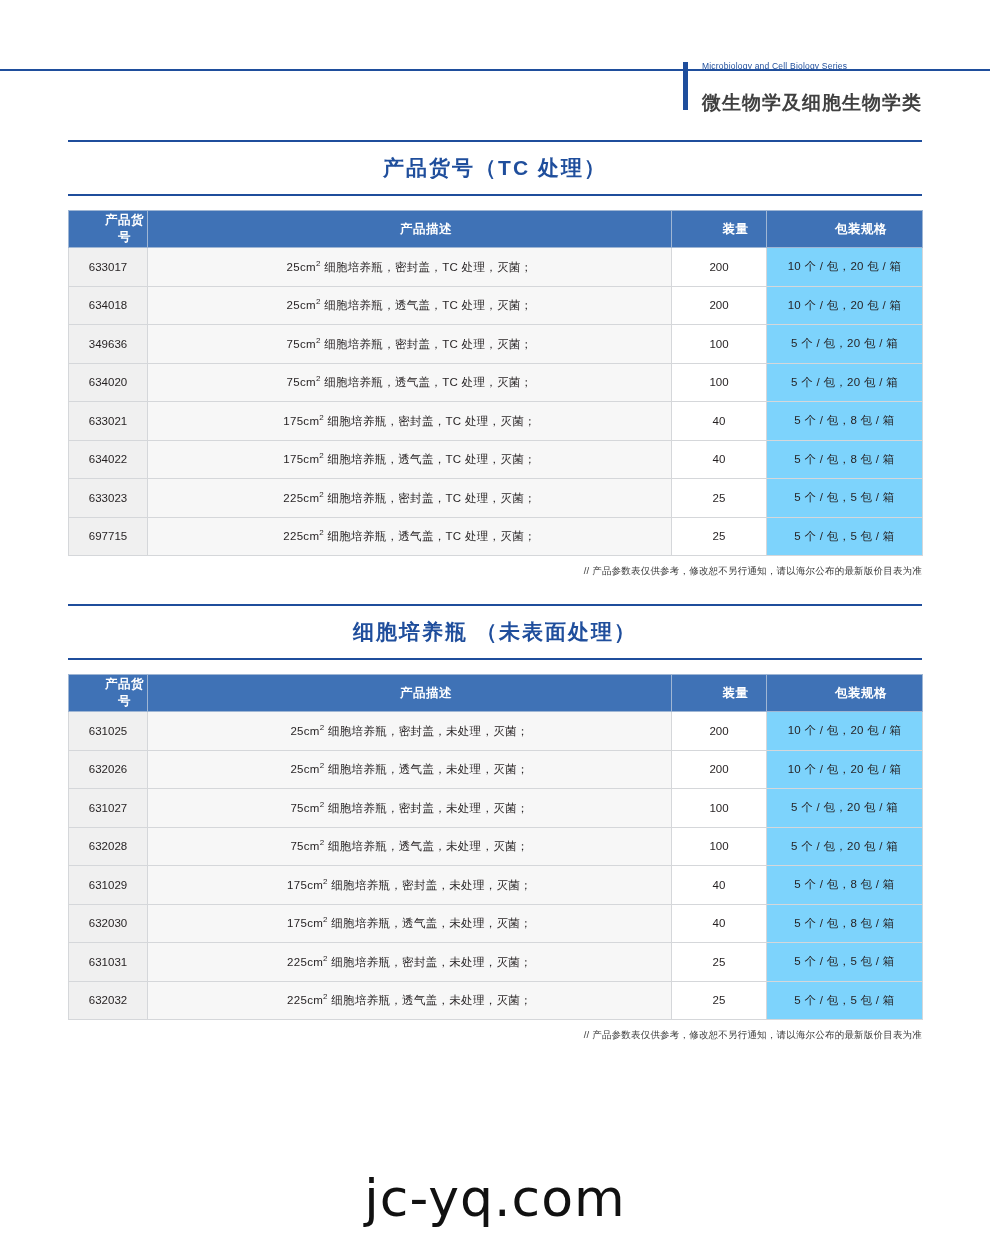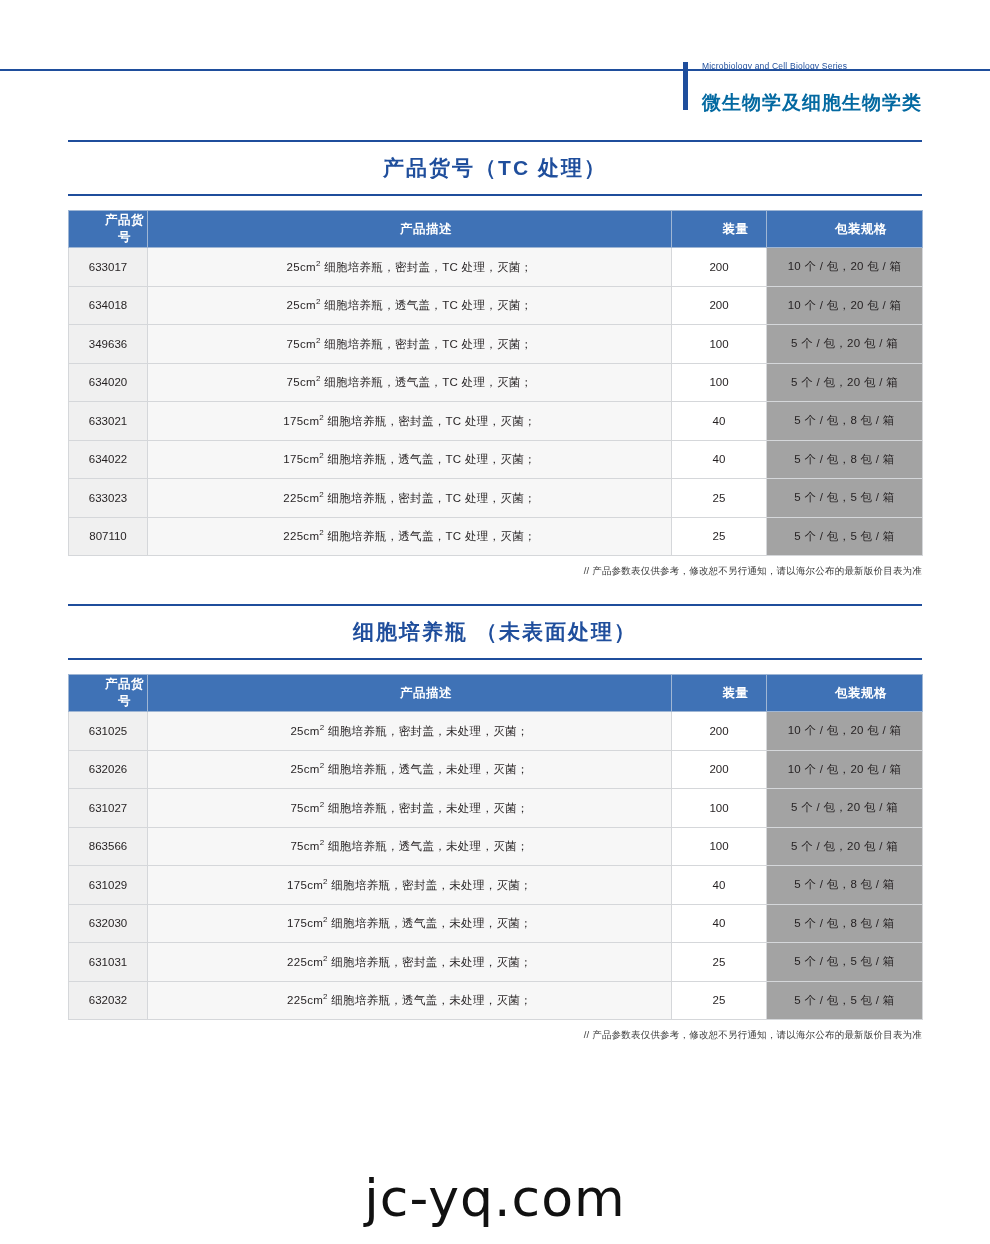--- a/index.html
+++ b/index.html
@@ -54,21 +54,21 @@
   .header-en {
     font-size: 8.5px;
     letter-spacing: 0.2px;
     color: #1f4e9c;
     line-height: 12px;
     margin-bottom: 19px;
   }
   .header-cn {
     font-size: 19px;
     font-weight: bold;
-    color: #0369a1;
+    color: #404040;
     letter-spacing: 1px;
     line-height: 24px;
   }
 
   
   .section {
     position: absolute;
     left: 68px;
     width: 854px;
   }
@@ -116,21 +116,21 @@
   }
   td.col-code {
     background: #f0f0f0;
     font-size: 11.5px;
   }
   td.col-desc {
     background: #f7f7f7;
     letter-spacing: 0.3px;
   }
   td.col-qty { background: #ffffff; }
-  td.col-pack { background: #a3a3a3; letter-spacing: 0.3px; }
+  td.col-pack { background: #7dd3fc; letter-spacing: 0.3px; }
 
   .col-w-code { width: 79px; }
   .col-w-desc { width: 524px; }
   .col-w-qty  { width: 95px; }
   .col-w-pack { width: 156px; }
 
   sup { font-size: 8px; vertical-align: super; }
 
   .foot-note {
     margin-top: 9px;
@@ -224,21 +224,21 @@
         <td class="col-qty">40</td>
         <td class="col-pack">5 个 / 包，8 包 / 箱</td>
       </tr>
       <tr>
         <td class="col-code">633023</td>
         <td class="col-desc"><span>225</span>cm<sup>2</sup><span> 细胞培养瓶，密封盖，TC 处理，灭菌；</span></td>
         <td class="col-qty">25</td>
         <td class="col-pack">5 个 / 包，5 包 / 箱</td>
       </tr>
       <tr>
-        <td class="col-code">807110</td>
+        <td class="col-code">697715</td>
         <td class="col-desc"><span>225</span>cm<sup>2</sup><span> 细胞培养瓶，透气盖，TC 处理，灭菌；</span></td>
         <td class="col-qty">25</td>
         <td class="col-pack">5 个 / 包，5 包 / 箱</td>
       </tr>
     </tbody>
   </table>
 
   <div class="foot-note">// 产品参数表仅供参考，修改恕不另行通知，请以海尔公布的最新版价目表为准</div>
 </div>
 
@@ -275,21 +275,21 @@
         <td class="col-qty">200</td>
         <td class="col-pack">10 个 / 包，20 包 / 箱</td>
       </tr>
       <tr>
         <td class="col-code">631027</td>
         <td class="col-desc"><span>75</span>cm<sup>2</sup><span> 细胞培养瓶，密封盖，未处理，灭菌；</span></td>
         <td class="col-qty">100</td>
         <td class="col-pack">5 个 / 包，20 包 / 箱</td>
       </tr>
       <tr>
-        <td class="col-code">863566</td>
+        <td class="col-code">632028</td>
         <td class="col-desc"><span>75</span>cm<sup>2</sup><span> 细胞培养瓶，透气盖，未处理，灭菌；</span></td>
         <td class="col-qty">100</td>
         <td class="col-pack">5 个 / 包，20 包 / 箱</td>
       </tr>
       <tr>
         <td class="col-code">631029</td>
         <td class="col-desc"><span>175</span>cm<sup>2</sup><span> 细胞培养瓶，密封盖，未处理，灭菌；</span></td>
         <td class="col-qty">40</td>
         <td class="col-pack">5 个 / 包，8 包 / 箱</td>
       </tr>

